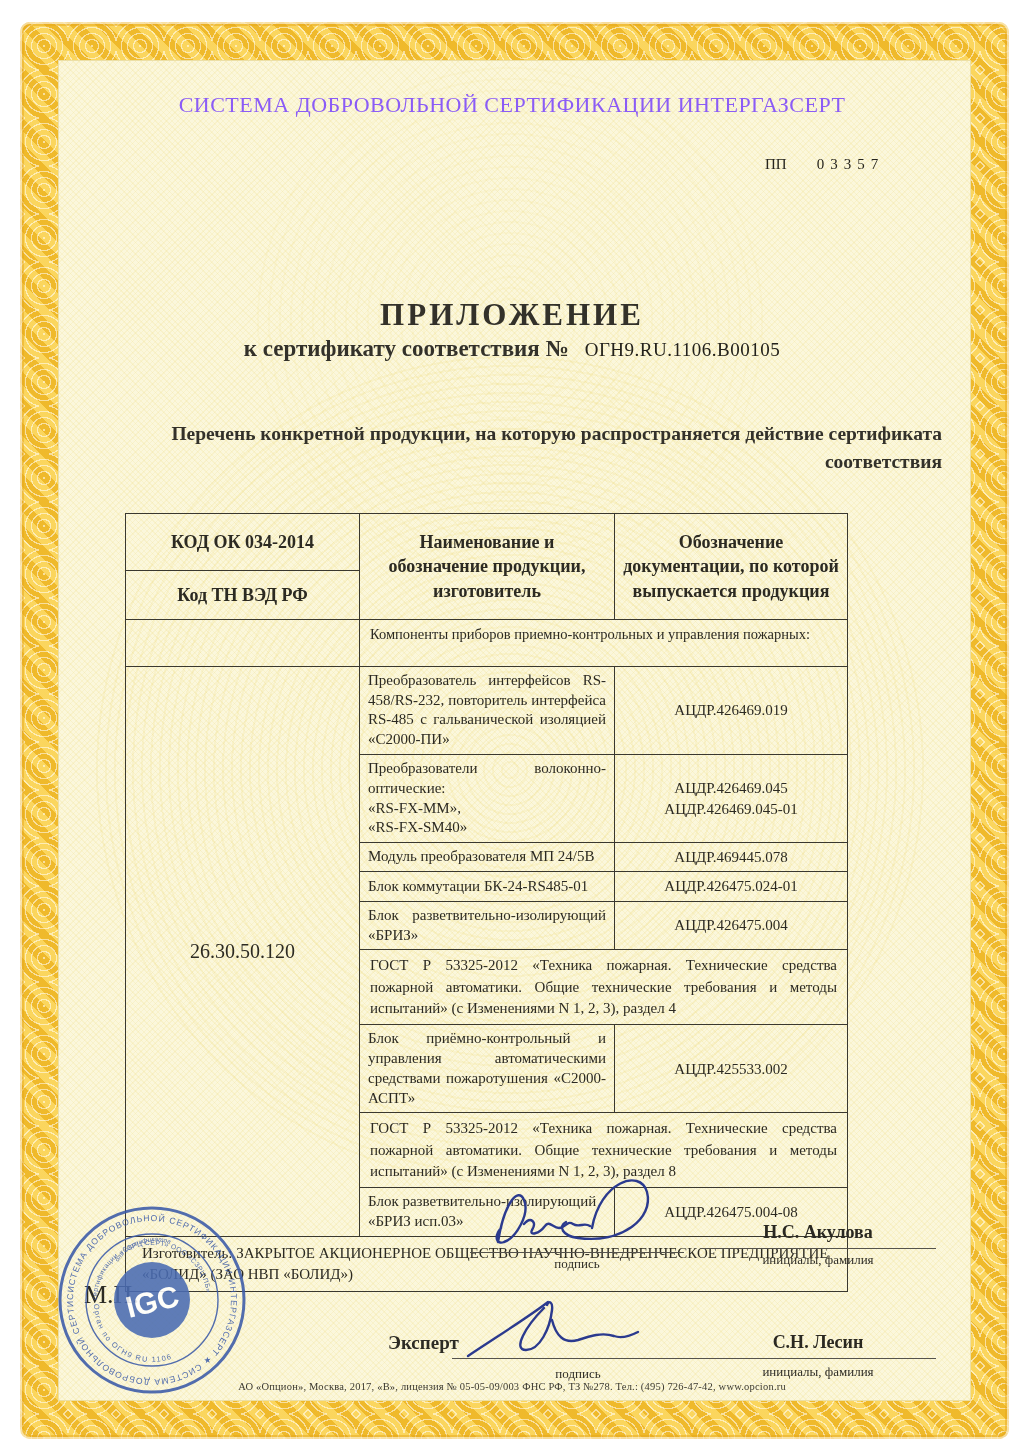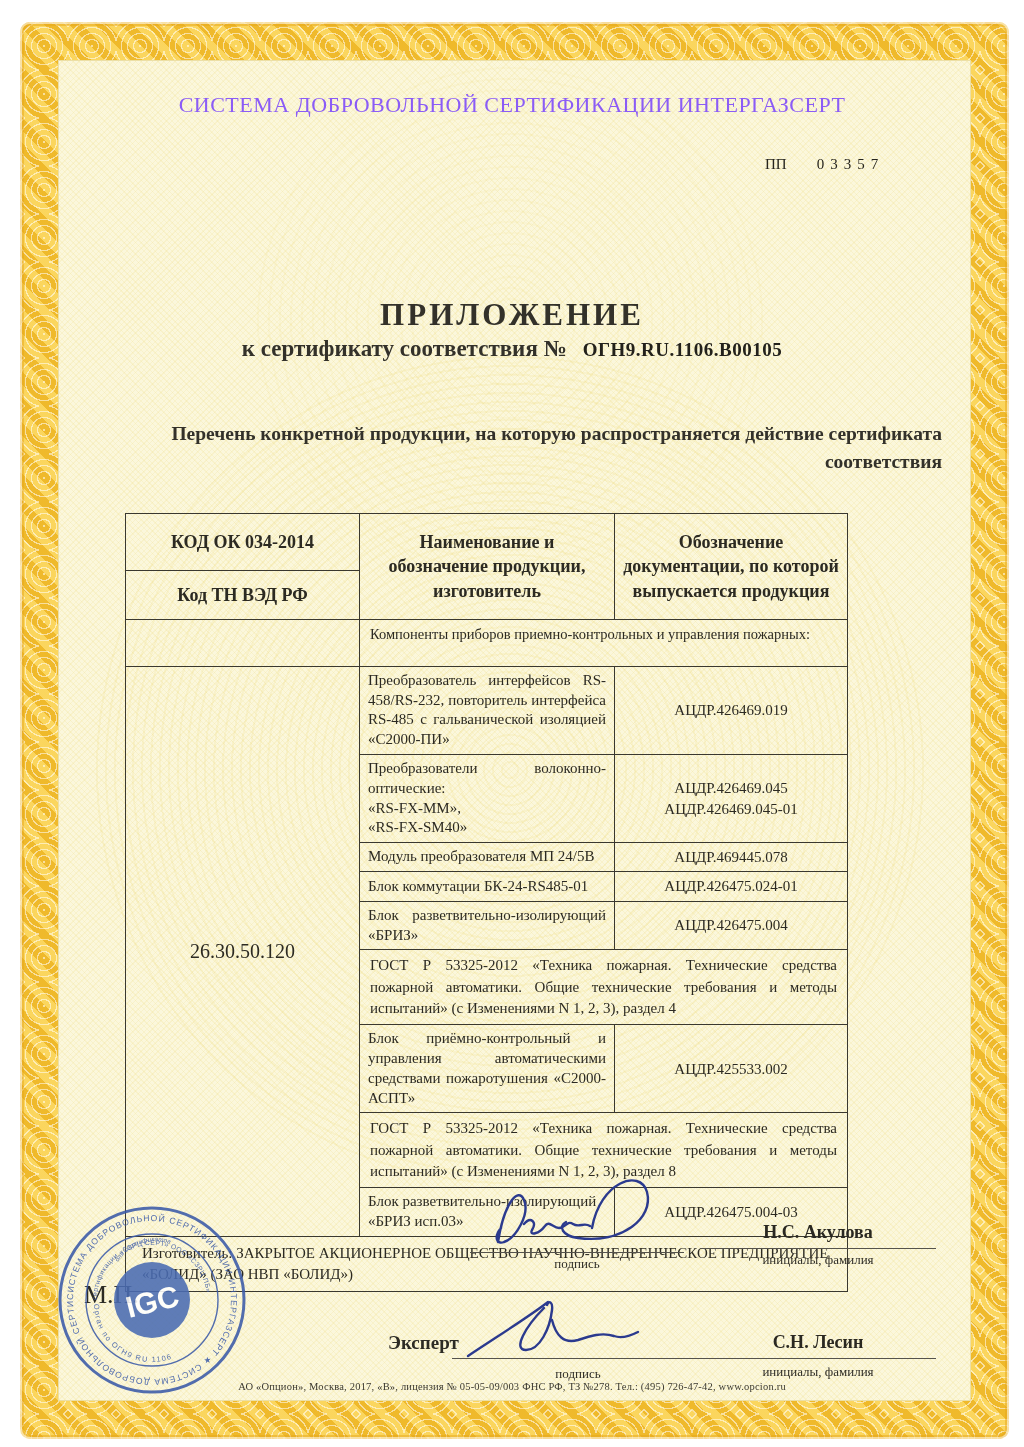--- a/index.html
+++ b/index.html
@@ -30,21 +30,21 @@
 
   .sys-title{position:absolute;left:60px;top:92px;width:904px;text-align:center;
     font-size:22px;font-weight:normal;letter-spacing:.5px;color:#8b5cf6;}
   .form-number{position:absolute;left:765px;top:156px;font-size:15px;color:#26241d;}
   .form-number .code{margin-right:30px;}
   .form-number .num{letter-spacing:6px;}
   .doc-title{position:absolute;left:60px;top:260px;width:904px;text-align:center;
     font-size:31px;font-weight:bold;letter-spacing:3px;color:#33312a;margin-top:37px;}
   .cert-line{position:absolute;left:60px;top:336px;width:904px;text-align:center;white-space:nowrap;}
   .cert-line .lbl{font-size:23px;font-weight:bold;color:#33312a;}
-  .cert-line .num{font-size:19px;font-weight:bold;letter-spacing:.5px;color:#23211b;margin-left:12px;}
+  .cert-line .num{font-size:19px;font-weight:normal;letter-spacing:.5px;color:#23211b;margin-left:12px;}
   .subtitle{position:absolute;left:82px;top:420px;width:860px;text-align:right;
     font-size:19.5px;font-weight:bold;line-height:1.45;color:#33312a;}
 
   
   table.products{position:absolute;left:125px;top:513px;width:723px;border-collapse:collapse;
     font-size:15px;color:#2c2a22;}
   table.products td{border:1.6px solid #3a382f;vertical-align:middle;background:transparent;}
   td.h-cell{font-size:18px;font-weight:bold;text-align:center;padding:6px 8px;line-height:1.35;}
   td.h-top{height:44px;}
   td.h-bottom{height:36px;}
@@ -156,21 +156,21 @@
         <tr>
           <td class="name-cell">Блок приёмно-контрольный и управления автоматическими средствами пожаротушения «С2000-АСПТ»</td>
           <td class="doc-cell">АЦДР.425533.002</td>
         </tr>
         <tr>
           <td class="gost-cell" colspan="2">ГОСТ Р 53325-2012 «Техника пожарная. Технические средства пожарной автоматики. Общие технические требования и методы испытаний» (с Изменениями N 1, 2, 3), раздел 8</td>
         </tr>
         <tr>
           <td class="name-cell">Блок разветвительно-изолирующий
 «БРИЗ исп.03»</td>
-          <td class="doc-cell">АЦДР.426475.004-03</td>
+          <td class="doc-cell">АЦДР.426475.004-08</td>
         </tr>
       </tbody>
     <tfoot>
       <tr>
         <td class="manufacturer-cell" colspan="3">Изготовитель: ЗАКРЫТОЕ АКЦИОНЕРНОЕ ОБЩЕСТВО НАУЧНО-ВНЕДРЕНЧЕСКОЕ ПРЕДПРИЯТИЕ «БОЛИД» (ЗАО НВП «БОЛИД»)</td>
       </tr>
     </tfoot>
   </table>
 
   <div class="sig-line head-sign-line"></div>

